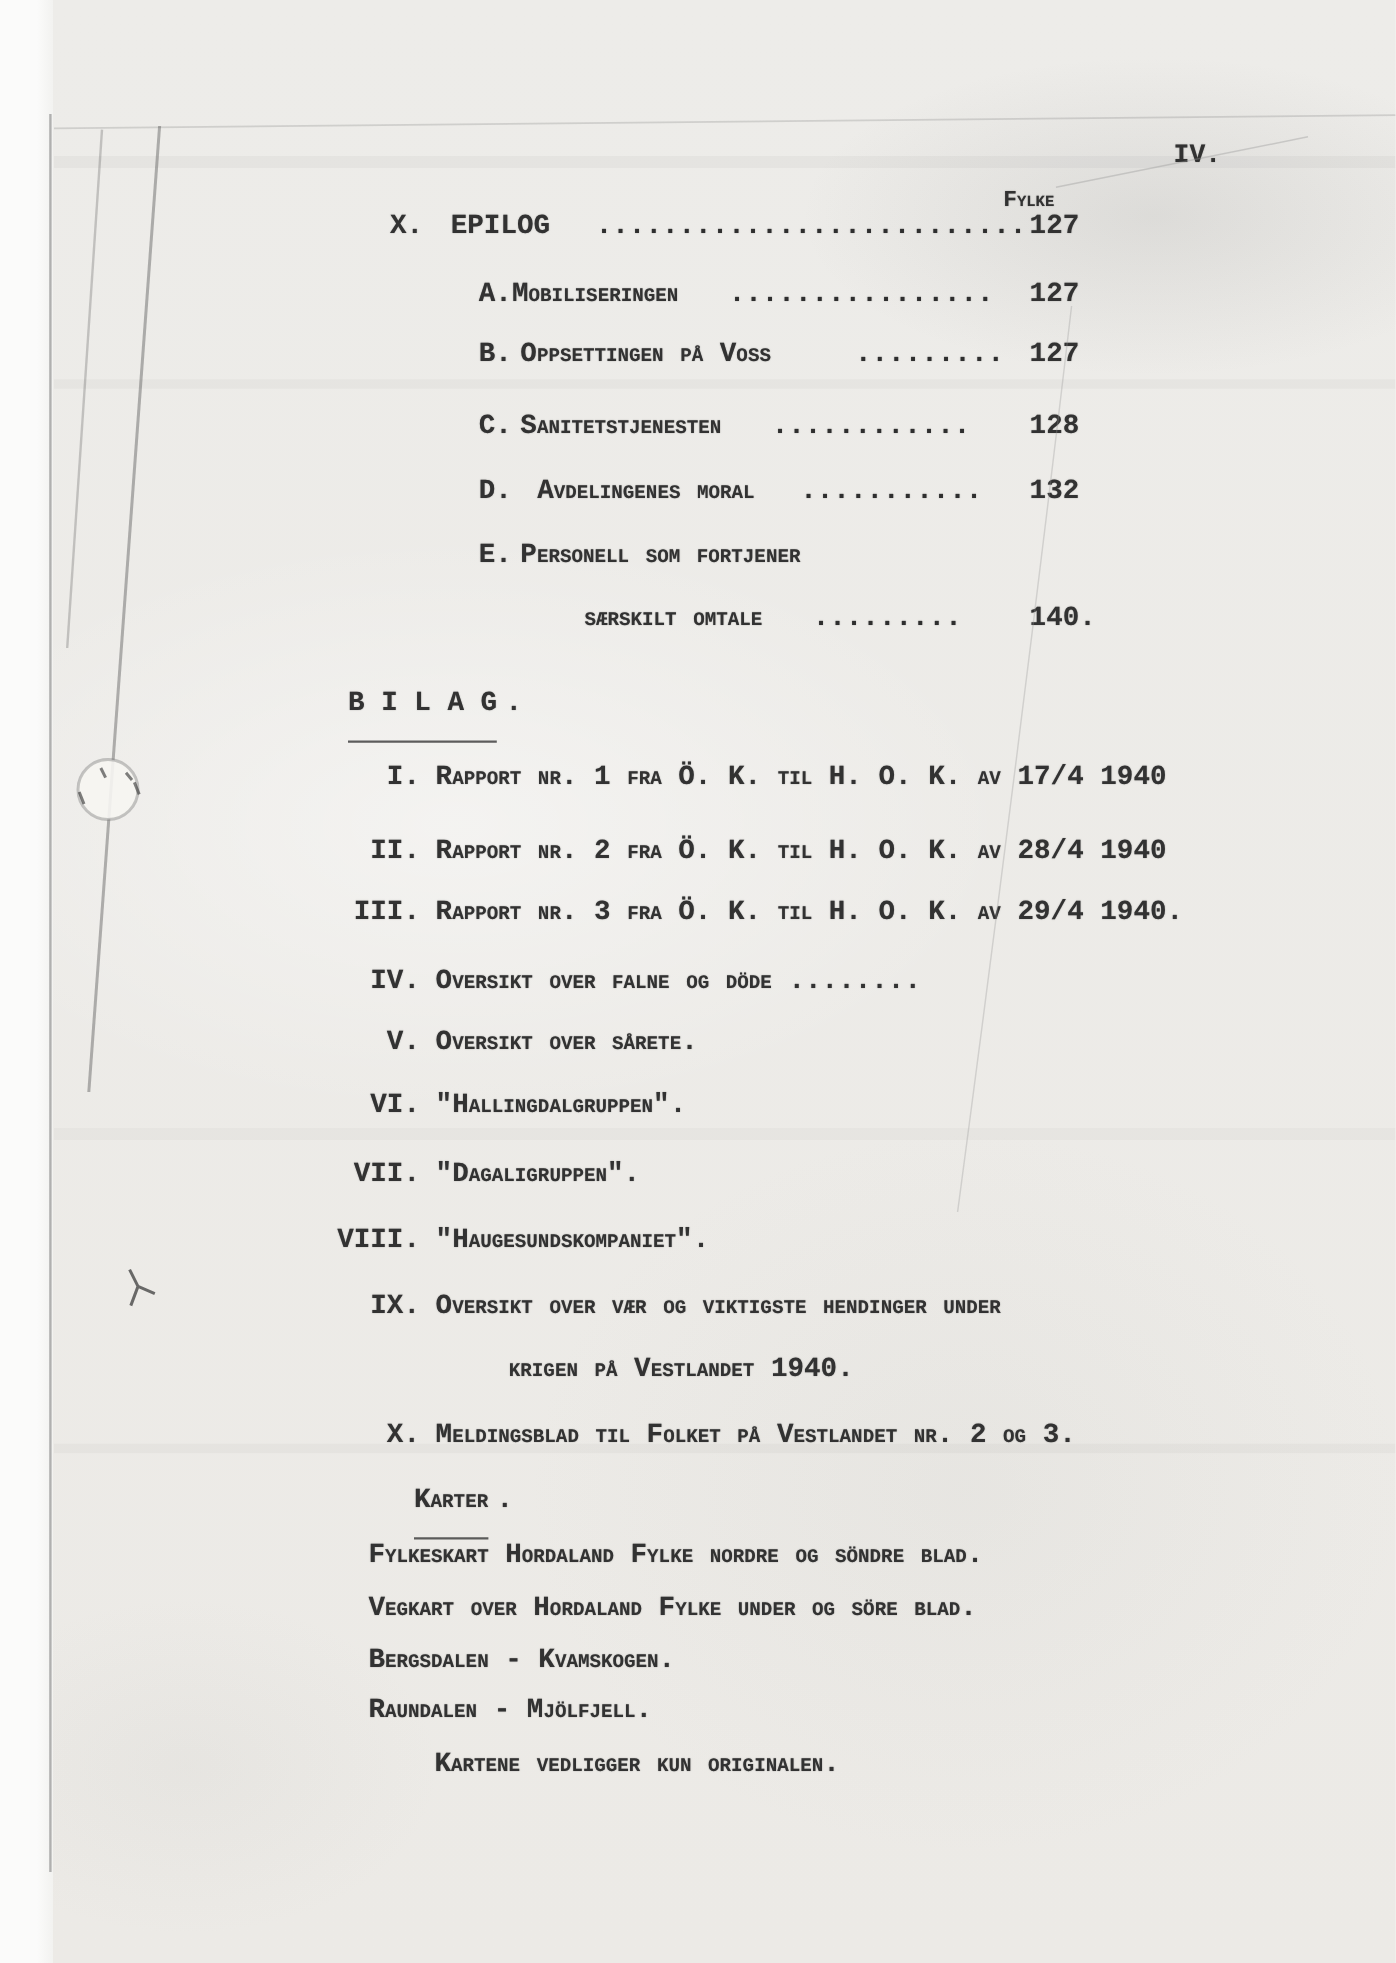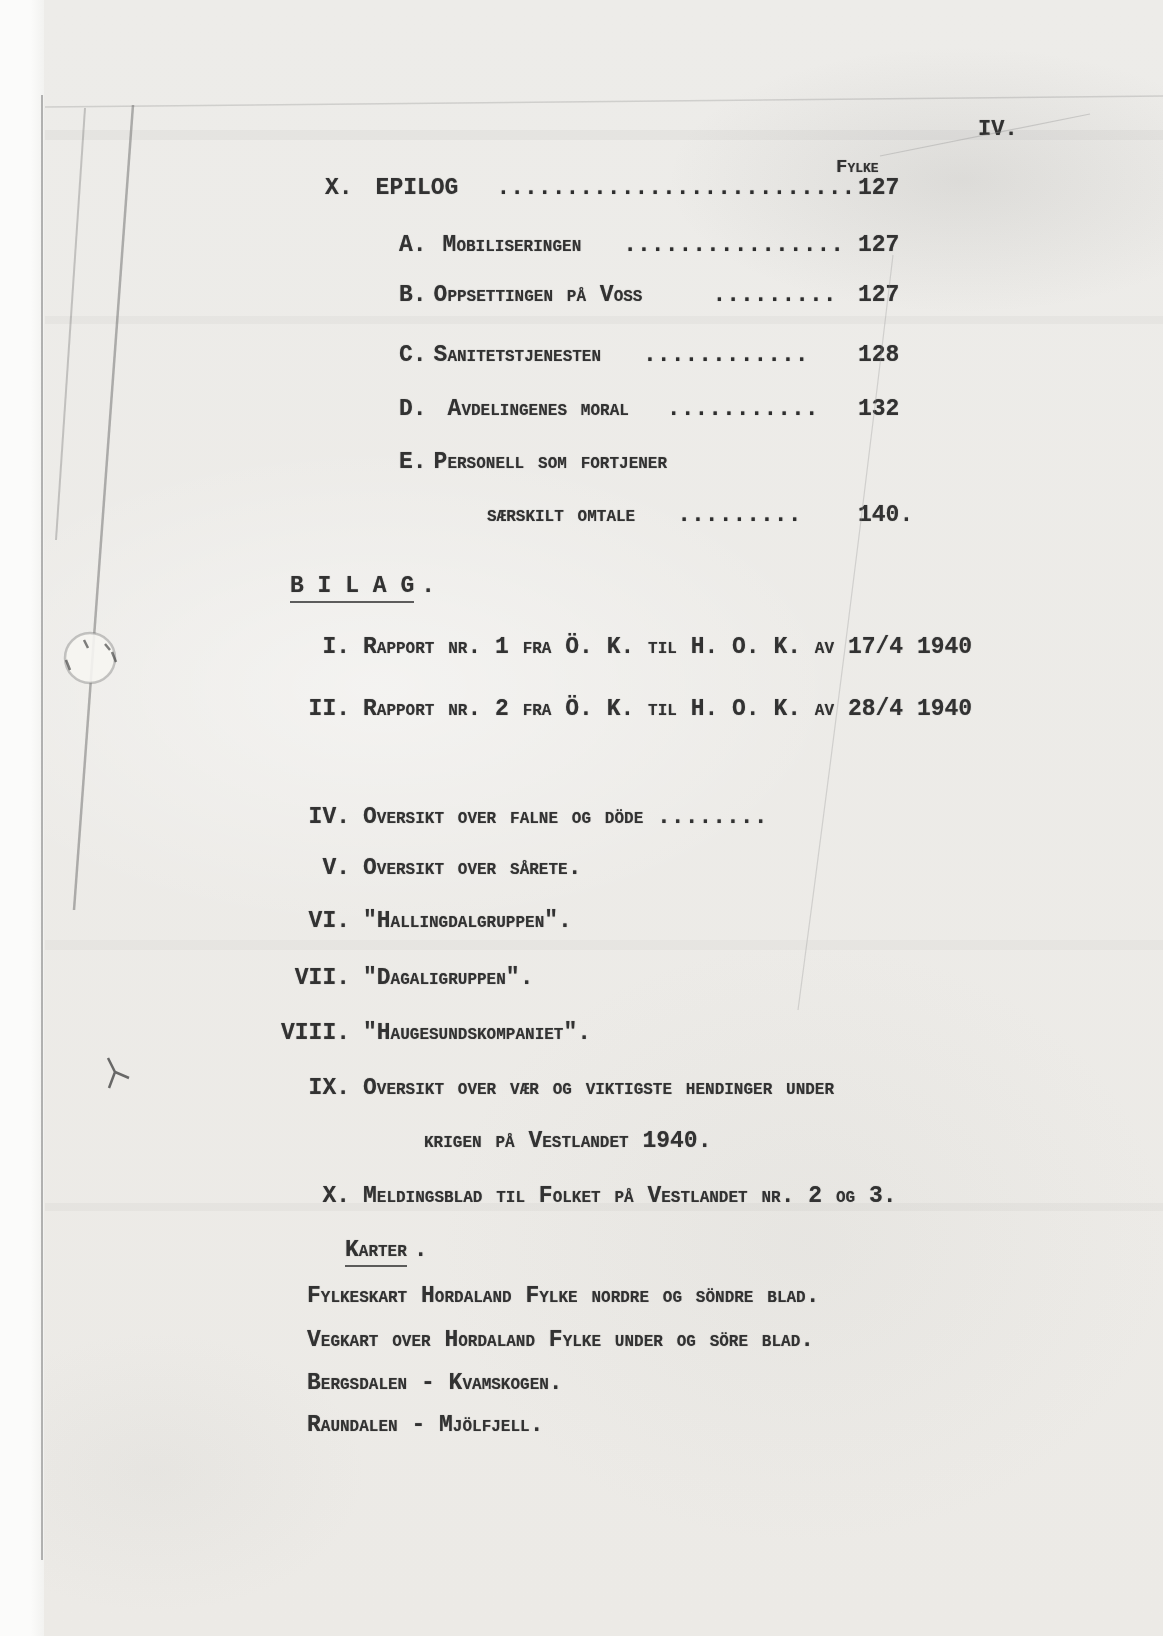--- a/index.html
+++ b/index.html
@@ -31,74 +31,76 @@
     white-space:pre;
   }
   .corner-label{font-size:22px;}
   .side-header{font-size:19px;}
   .num-main{display:inline-block;margin-right:23px;}
   .dots{display:inline-block;color:#2e2e2e;}
   .pagenum{width:70px;}
   .brow{display:flex;left:270px;}
   .bnum{display:inline-block;width:80px;text-align:right;flex:none;}
   .btext{margin-left:13px;}
-  .underlined{border-bottom:2.5px solid rgba(55,55,55,0.8);padding-bottom:2px;}
+  .underlined{border-bottom:2.5px solid rgba(55,55,55,0.8);padding-bottom:18px;}
   .heading-period{margin-left:7px;}
   svg.artifacts{position:absolute;left:0;top:0;pointer-events:none;}
 </style>
 </head>
 <body>
 
 <div class="screen">
   <div class="paper"></div>
   <div class="scanner-strip"></div>
 
   <div class="txt corner-label" style="left:978px;top:118px">IV.</div>
 
   <div class="txt side-header" style="left:836px;top:155px">Fylke</div>
 
   <div class="txt" style="left:325px;top:176px"><span class="num-main">X.</span><span>EPILOG</span><span class="dots" style="margin-left:38px">..........................</span></div>
   <div class="txt pagenum" style="left:858px;top:176px">127</div>
 
-  <div class="txt" style="left:399px;top:233px"><span>A.</span><span style="margin-left:16px">Mobiliseringen</span><span class="dots" style="margin-left:42px">................</span></div>
+  <div class="txt" style="left:399px;top:233px"><span>A.</span><span style="margin-left:0">Mobiliseringen</span><span class="dots" style="margin-left:42px">................</span></div>
   <div class="txt pagenum" style="left:858px;top:233px">127</div>
 
   <div class="txt" style="left:399px;top:283px"><span>B.</span><span style="margin-left:7px">Oppsettingen på Voss</span><span class="dots" style="margin-left:70px">.........</span></div>
   <div class="txt pagenum" style="left:858px;top:283px">127</div>
 
   <div class="txt" style="left:399px;top:343px"><span>C.</span><span style="margin-left:7px">Sanitetstjenesten</span><span class="dots" style="margin-left:42px">............</span></div>
   <div class="txt pagenum" style="left:858px;top:343px">128</div>
 
   <div class="txt" style="left:399px;top:397px"><span>D.</span><span style="margin-left:21px">Avdelingenes moral</span><span class="dots" style="margin-left:38px">...........</span></div>
   <div class="txt pagenum" style="left:858px;top:397px">132</div>
 
   <div class="txt" style="left:399px;top:450px"><span>E.</span><span style="margin-left:7px">Personell som fortjener</span></div>
 
   <div class="txt" style="left:487px;top:503px"><span>særskilt omtale</span><span class="dots" style="margin-left:42px">.........</span></div>
   <div class="txt pagenum" style="left:858px;top:503px">140.</div>
 
   <div class="txt" style="left:290px;top:574px"><span class="underlined">B I L A G</span><span class="heading-period">.</span></div>
 
   <div class="txt brow" style="top:635px"><span class="bnum">I.</span><span class="btext">Rapport nr. 1 fra Ö. K. til H. O. K. av 17/4 1940</span></div>
   <div class="txt brow" style="top:697px"><span class="bnum">II.</span><span class="btext">Rapport nr. 2 fra Ö. K. til H. O. K. av 28/4 1940</span></div>
+  <div class="txt brow" style="top:748px"><span class="bnum">III.</span><span class="btext">Rapport nr. 3 fra Ö. K. til H. O. K. av 29/4 1940.</span></div>
   <div class="txt brow" style="top:805px"><span class="bnum">IV.</span><span class="btext">Oversikt over falne og döde ........</span></div>
   <div class="txt brow" style="top:856px"><span class="bnum">V.</span><span class="btext">Oversikt over sårete.</span></div>
   <div class="txt brow" style="top:909px"><span class="bnum">VI.</span><span class="btext">"Hallingdalgruppen".</span></div>
   <div class="txt brow" style="top:966px"><span class="bnum">VII.</span><span class="btext">"Dagaligruppen".</span></div>
   <div class="txt brow" style="top:1021px"><span class="bnum">VIII.</span><span class="btext">"Haugesundskompaniet".</span></div>
   <div class="txt brow" style="top:1076px"><span class="bnum">IX.</span><span class="btext">Oversikt over vær og viktigste hendinger under</span></div>
   <div class="txt" style="left:424px;top:1129px">krigen på Vestlandet 1940.</div>
   <div class="txt brow" style="top:1184px"><span class="bnum">X.</span><span class="btext">Meldingsblad til Folket på Vestlandet nr. 2 og 3.</span></div>
 
   <div class="txt" style="left:345px;top:1238px"><span class="underlined">Karter</span><span class="heading-period">.</span></div>
 
   <div class="txt" style="left:307px;top:1284px">Fylkeskart Hordaland Fylke nordre og söndre blad.</div>
   <div class="txt" style="left:307px;top:1328px">Vegkart over Hordaland Fylke under og söre blad.</div>
   <div class="txt" style="left:307px;top:1371px">Bergsdalen - Kvamskogen.</div>
   <div class="txt" style="left:307px;top:1413px">Raundalen - Mjölfjell.</div>
+  <div class="txt" style="left:362px;top:1458px">Kartene vedligger kun originalen.</div>
 
   <svg class="artifacts" width="1163" height="1636" viewBox="0 0 1163 1636">
     <rect x="45" y="130" width="1118" height="10" fill="rgba(0,0,0,0.030)"></rect>
     <rect x="45" y="316" width="1118" height="8" fill="rgba(0,0,0,0.028)"></rect>
     <rect x="45" y="940" width="1118" height="10" fill="rgba(0,0,0,0.025)"></rect>
     <rect x="45" y="1203" width="1118" height="8" fill="rgba(0,0,0,0.028)"></rect>
     <line x1="42" y1="95" x2="42" y2="1560" stroke="rgba(110,110,110,0.50)" stroke-width="2"></line>
     <line x1="45" y1="107" x2="1163" y2="96" stroke="rgba(140,140,140,0.30)" stroke-width="1.5"></line>
     <line x1="85" y1="108" x2="56" y2="540" stroke="rgba(100,100,100,0.32)" stroke-width="2"></line>
     <line x1="133" y1="105" x2="74" y2="910" stroke="rgba(80,80,80,0.42)" stroke-width="2.5"></line>

